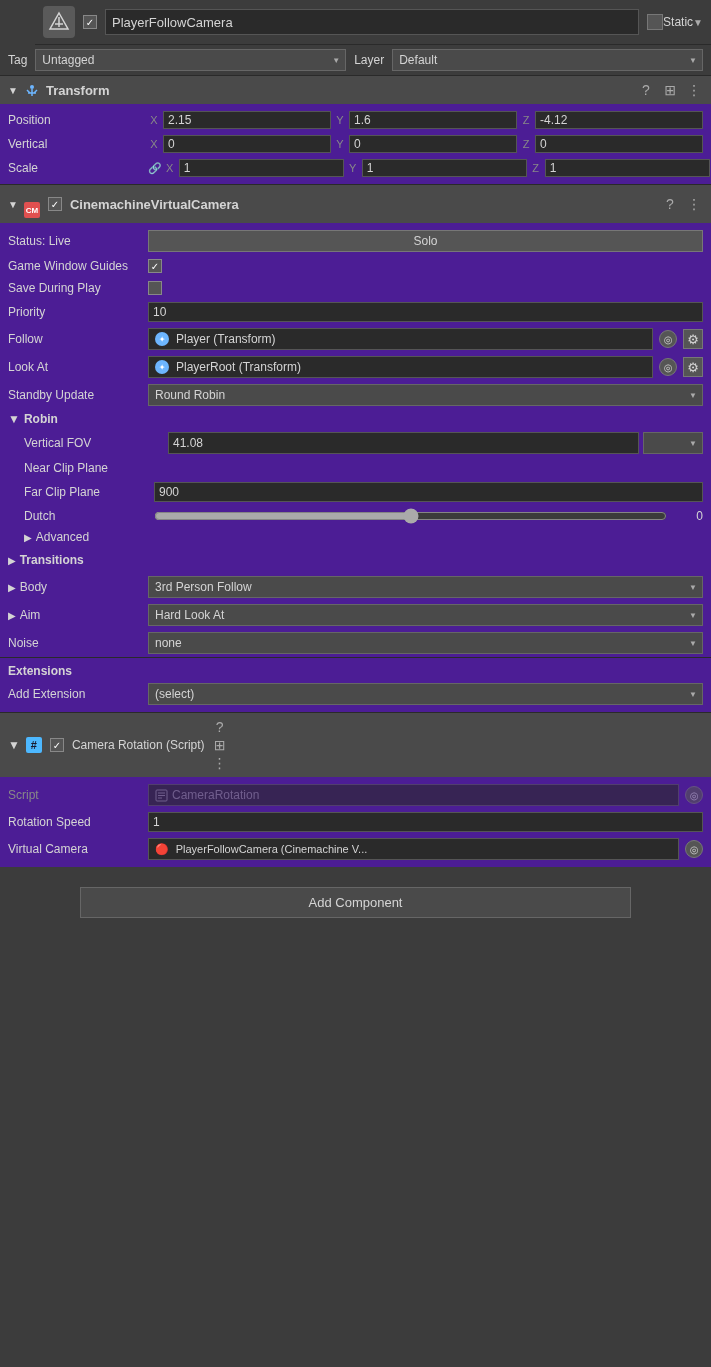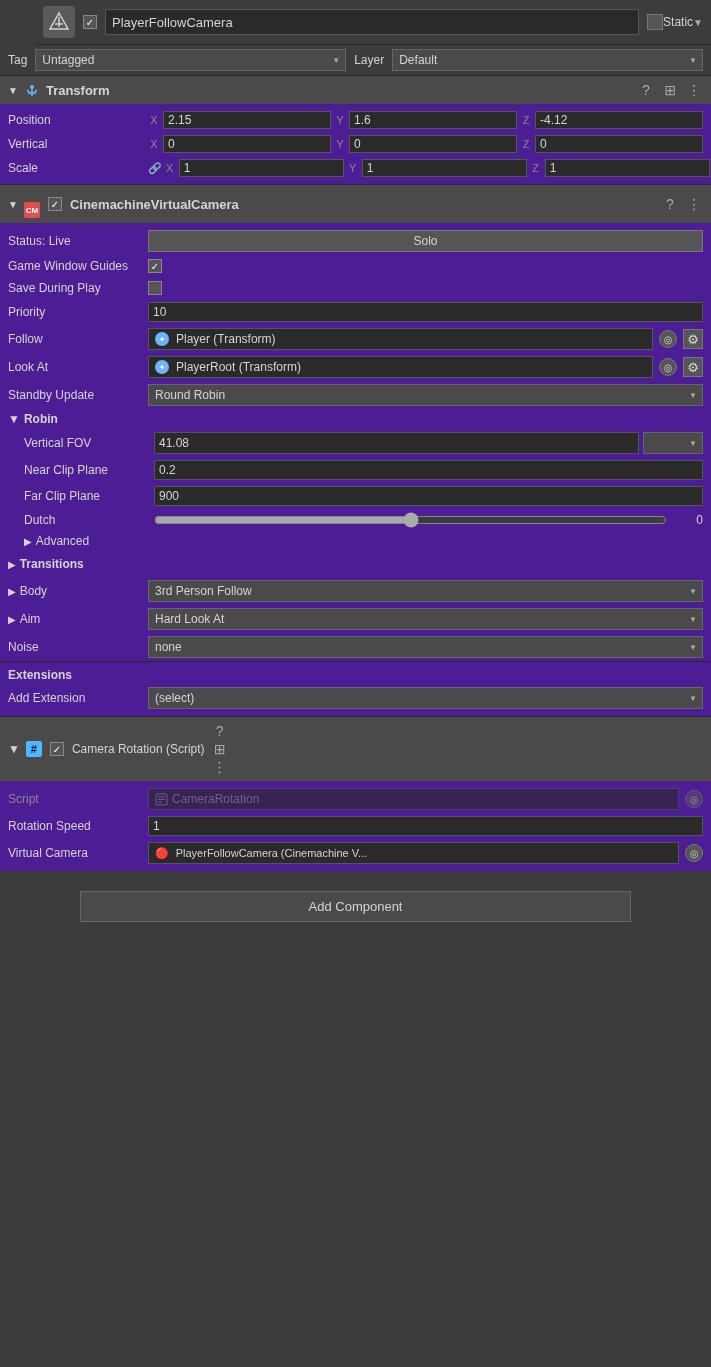--- a/index.html
+++ b/index.html
@@ -315,20 +315,21 @@
       width: 30px;
       text-align: right;
       color: #d4d4d4;
       font-size: 12px;
     }
 
     
     .fov-row {
       display: flex;
       gap: 4px;
+      margin-left: 14px;
     }
     .fov-input {
       flex: 1;
       background: #2a2a2a;
       border: 1px solid #555;
       color: #d4d4d4;
       padding: 1px 4px;
       font-size: 12px;
       height: 22px;
     }
@@ -647,23 +648,20 @@
           <select class="fov-dropdown">
             <option></option>
           </select>
         </div>
       </div>
     </div>
   </div>
 
   <div class="sub-prop-row">
     <span class="sub-prop-label">Near Clip Plane</span>
-    <div class="prop-value">
-      <input class="num-input" type="text" value="0.2" style="">
-    </div>
   </div>
 
   <div class="sub-prop-row">
     <span class="sub-prop-label">Far Clip Plane</span>
     <div class="prop-value">
       <input class="num-input" type="text" value="900" style="">
     </div>
   </div>
 
   <div class="sub-prop-row">

